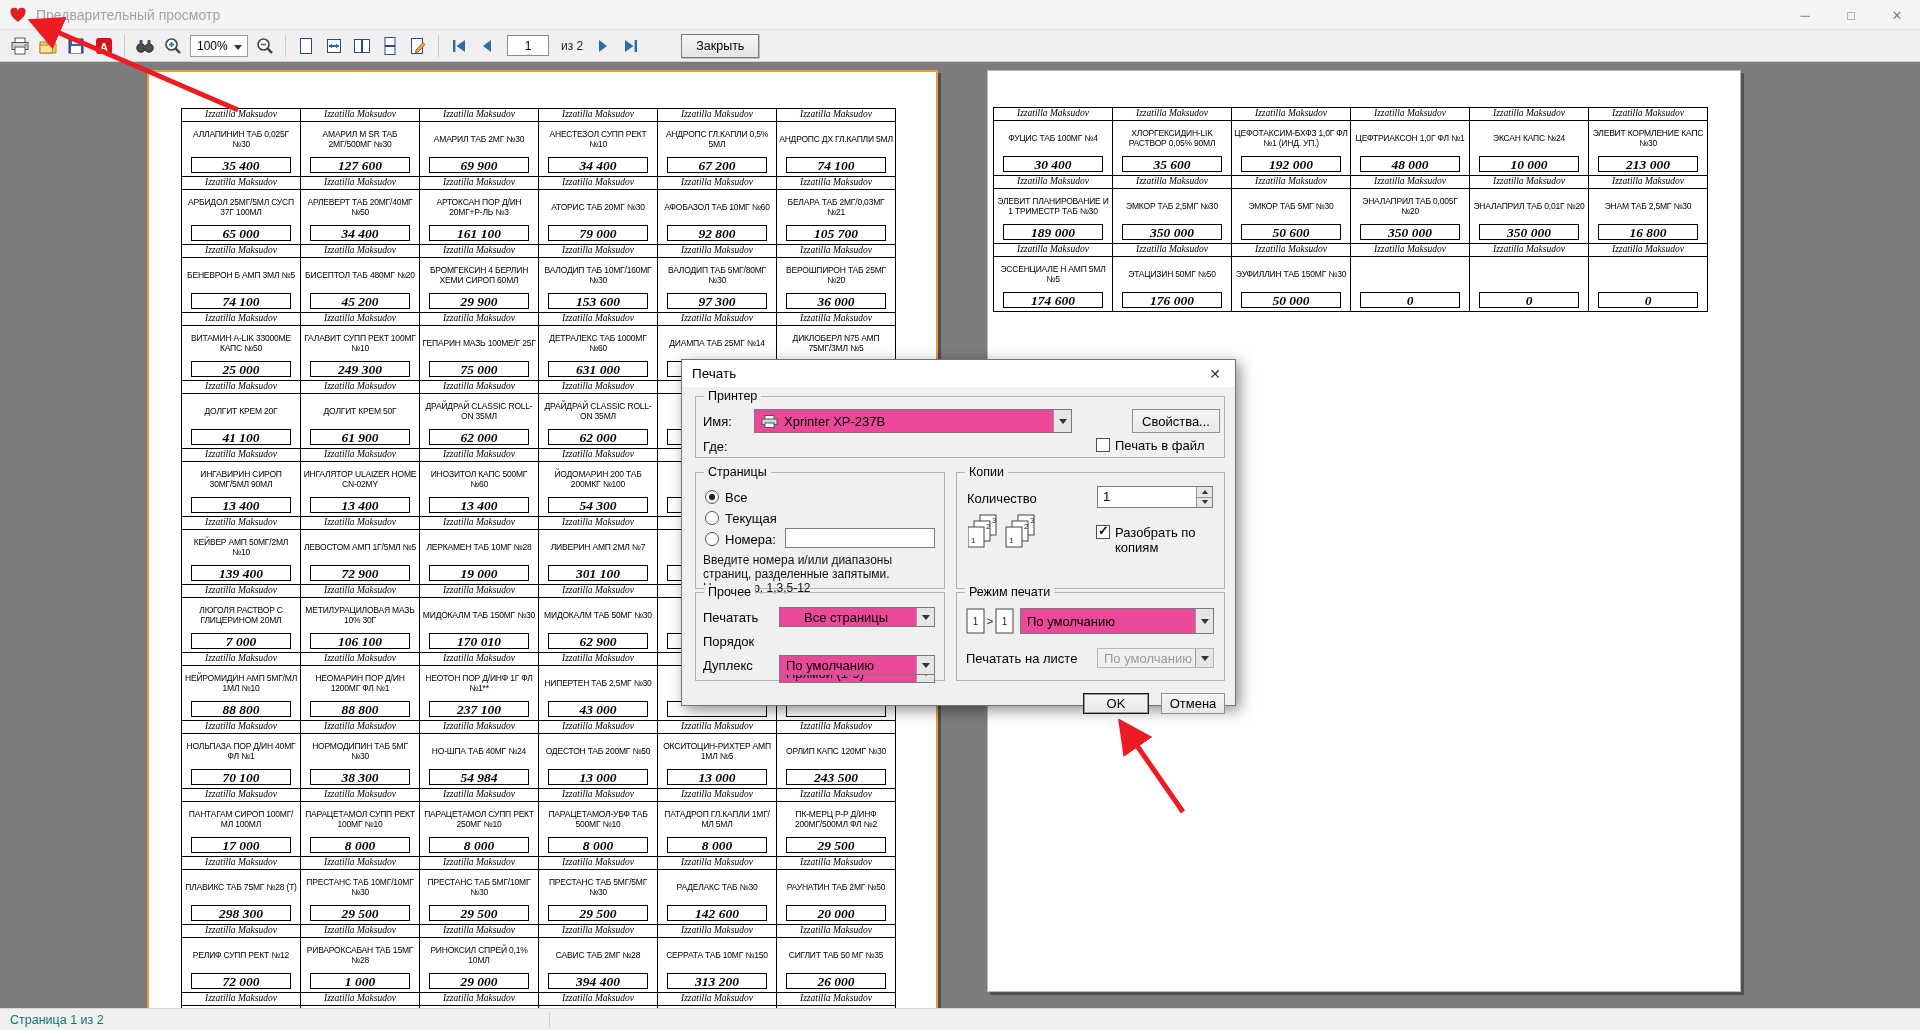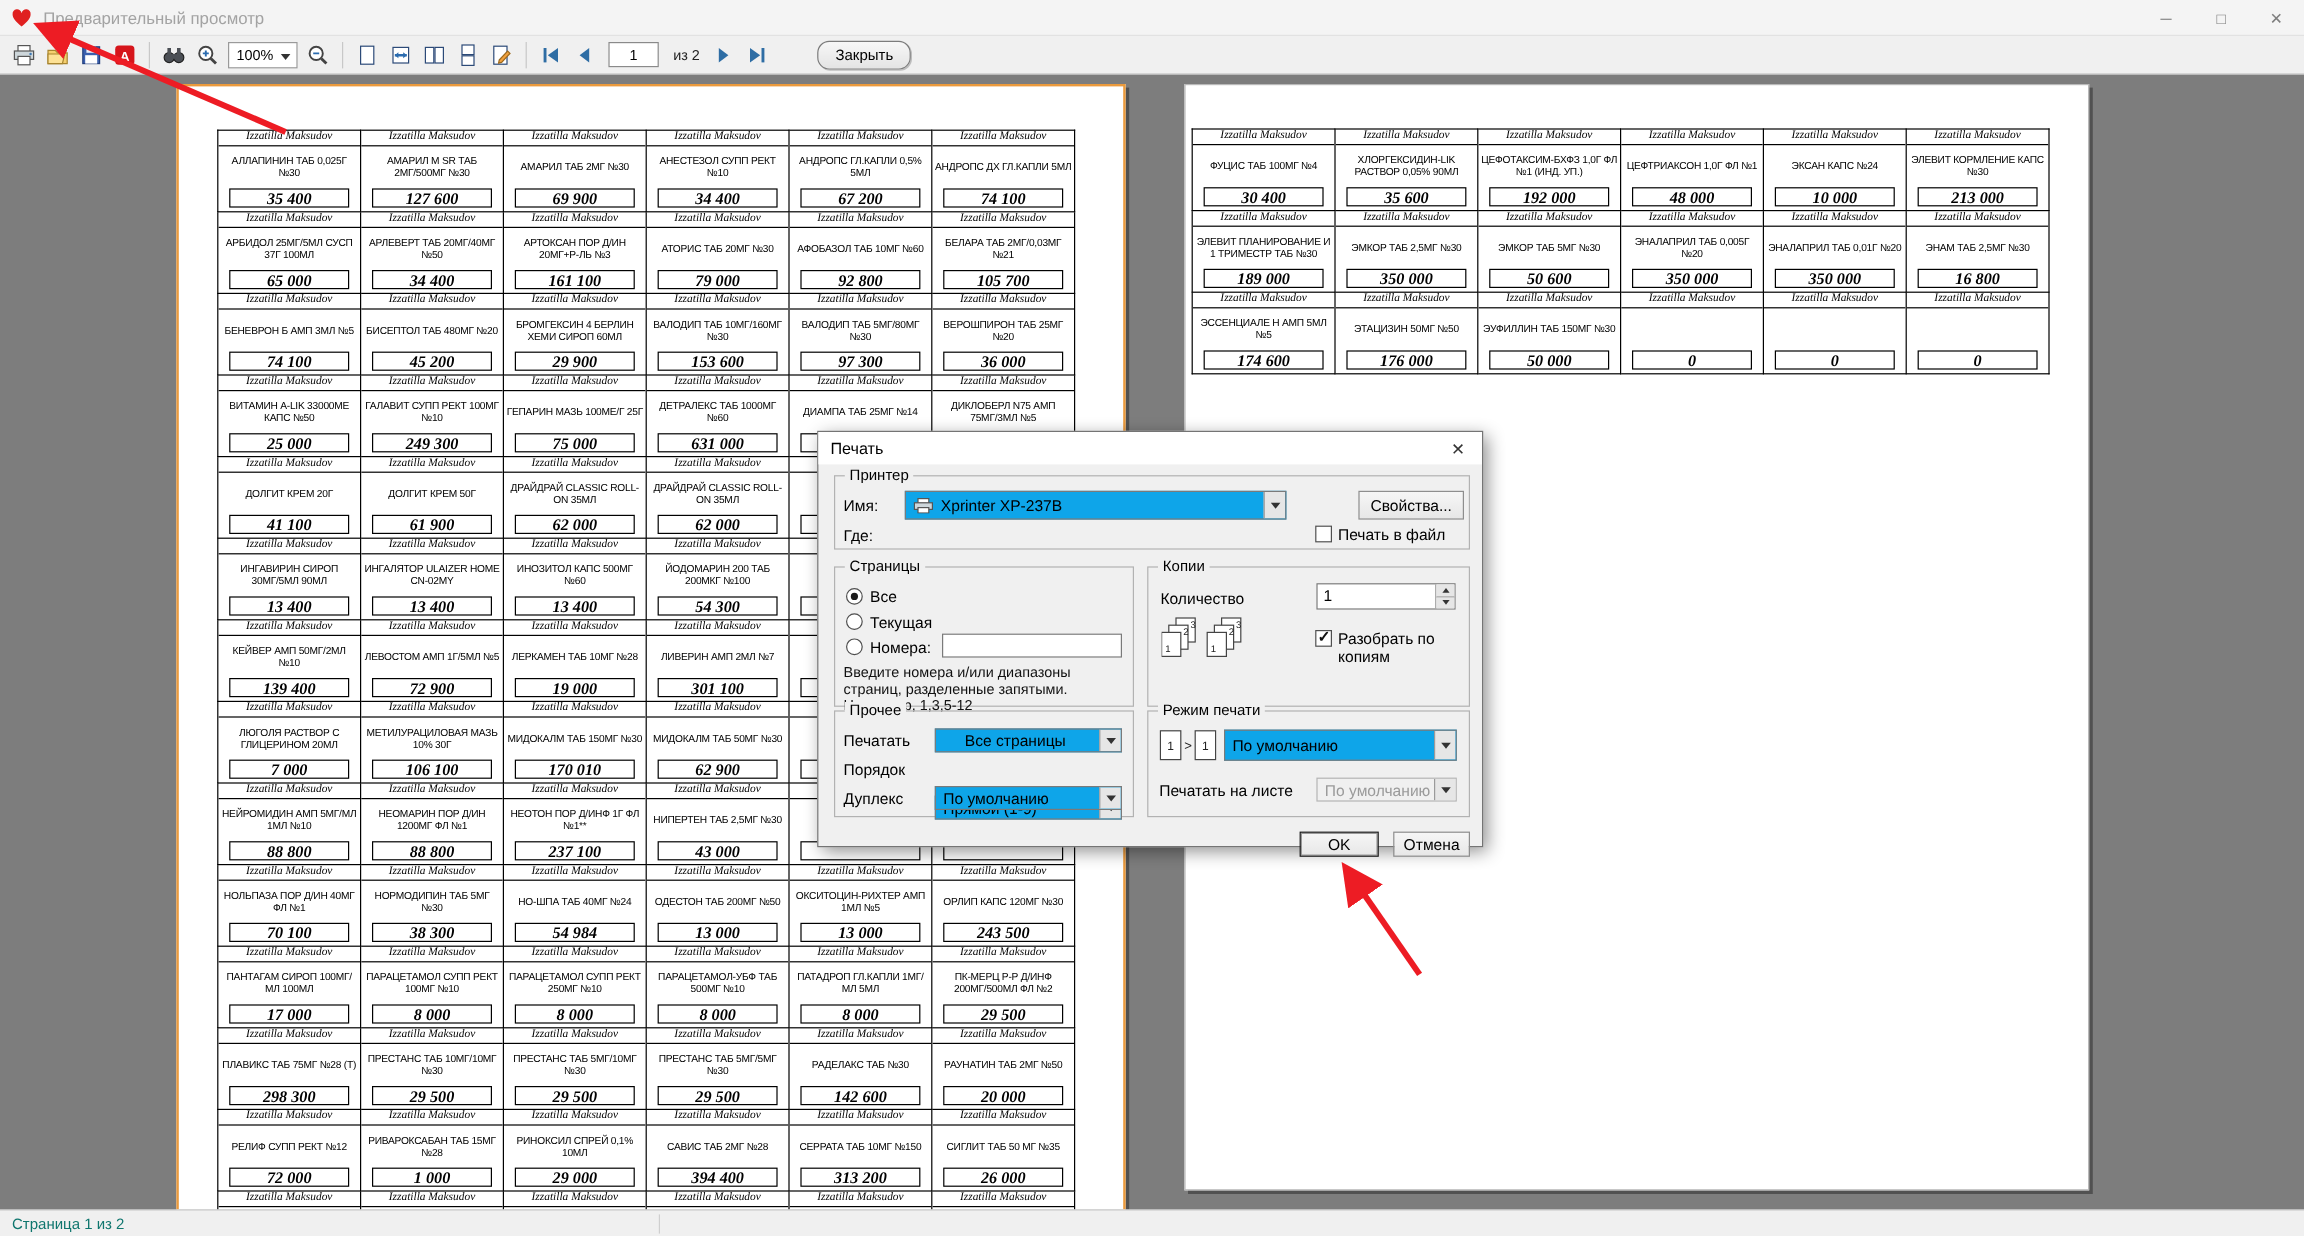--- a/index.html
+++ b/index.html
@@ -23,21 +23,21 @@
   .tsep { width:1px; height:22px; background:#c8c8c8; margin:0 6px; }
   .zoom-combo { width:58px; height:22px; background:#fff; border:1px solid #9a9a9a; font-size:12px;
                 display:flex; align-items:center; padding-left:6px; position:relative; margin:0 3px;}
   .zoom-combo .car { position:absolute; right:5px; top:9px; width:0; height:0;
                      border-left:4px solid transparent; border-right:4px solid transparent; border-top:5px solid #333;}
   .page-input { width:42px; height:21px; border:1px solid #8a8a8a; background:#fff; text-align:center;
                 font-size:12px; margin:0 6px; font-family:"Liberation Sans",sans-serif;}
   .of-label { font-size:12px; margin:0 6px; color:#222; }
   .win-btn { background:linear-gradient(#f7f7f7,#e4e4e4); border:1px solid #7c7c7c; font-size:12.5px;
              padding:0 14px; height:24px; display:flex; align-items:center; justify-content:center;}
-  .close-preview { margin-left:36px; box-shadow:1px 1px 0 #bdbdbd;border-radius:10px; }
+  .close-preview { margin-left:36px; box-shadow:1px 1px 0 #bdbdbd; }
 
   
   .preview { position:absolute; left:0; top:62px; width:1920px; height:946px; background:#7d7d7d;
              overflow:hidden; z-index:1; }
   .page { position:absolute; background:#fff; box-shadow:3px 3px 0 rgba(0,0,0,.35); }
   .page1 { left:147px; top:8px; width:791px; height:1210px; border:2px solid #eb9a3c; }
   .page2 { left:987px; top:8px; width:754px; height:922px; border:1px solid #b9b9b9; }
   .labels { border-collapse:collapse; table-layout:fixed; position:absolute; }
   .g1 { left:32px; top:36px; }
   .g2 { left:5px;  top:36px; }
@@ -59,21 +59,21 @@
   
   .dlg { position:absolute; left:681px; top:359px; width:555px; height:347px; background:#f0f0f0;
          border:1px solid #747474; box-shadow:4px 4px 14px rgba(0,0,0,.45); z-index:10; font-size:13px;}
   .dlg-title { position:absolute; left:0; top:0; width:100%; height:27px; background:#fff;
                display:flex; align-items:center; padding-left:10px; font-size:13.5px; }
   .dlg-x { position:absolute; right:1px; top:1px; width:38px; height:25px; display:flex;
            align-items:center; justify-content:center; font-size:14px; color:#333; }
   .grp { position:absolute; border:1px solid #b2b2b2; }
   .grp-lab { position:absolute; top:-8px; left:8px; background:#f0f0f0; padding:0 4px; font-size:12.5px; }
   .lbl { position:absolute; font-size:13px; }
-  .combo { position:absolute; background:#0ea5e9; border:1px solid #7a7a7a; display:flex; align-items:center;
+  .combo { position:absolute; background:#ec4899; border:1px solid #7a7a7a; display:flex; align-items:center;
            padding-left:6px; font-size:13px; overflow:hidden;}
   .combo .cbtn { position:absolute; right:0; top:0; bottom:0; width:18px; background:#e6e6e6;
                  border-left:1px solid #9a9a9a; display:flex; align-items:center; justify-content:center;}
   .combo .car { width:0; height:0; border-left:4px solid transparent; border-right:4px solid transparent;
                 border-top:5px solid #333; }
   .combo.disabled { background:#f0f0f0; color:#9a9a9a; border-color:#b5b5b5; }
   .btn { position:absolute; background:linear-gradient(#f6f6f6,#e7e7e7); border:1px solid #8e8e8e;
          display:flex; align-items:center; justify-content:center; font-size:13px; }
   .btn.default { border:1px solid #1a1a1a; box-shadow:inset 0 0 0 1px #9a9a9a; }
   .radio { position:absolute; width:14px; height:14px; border:1px solid #4f4f4f; border-radius:50%; background:#fff; }

